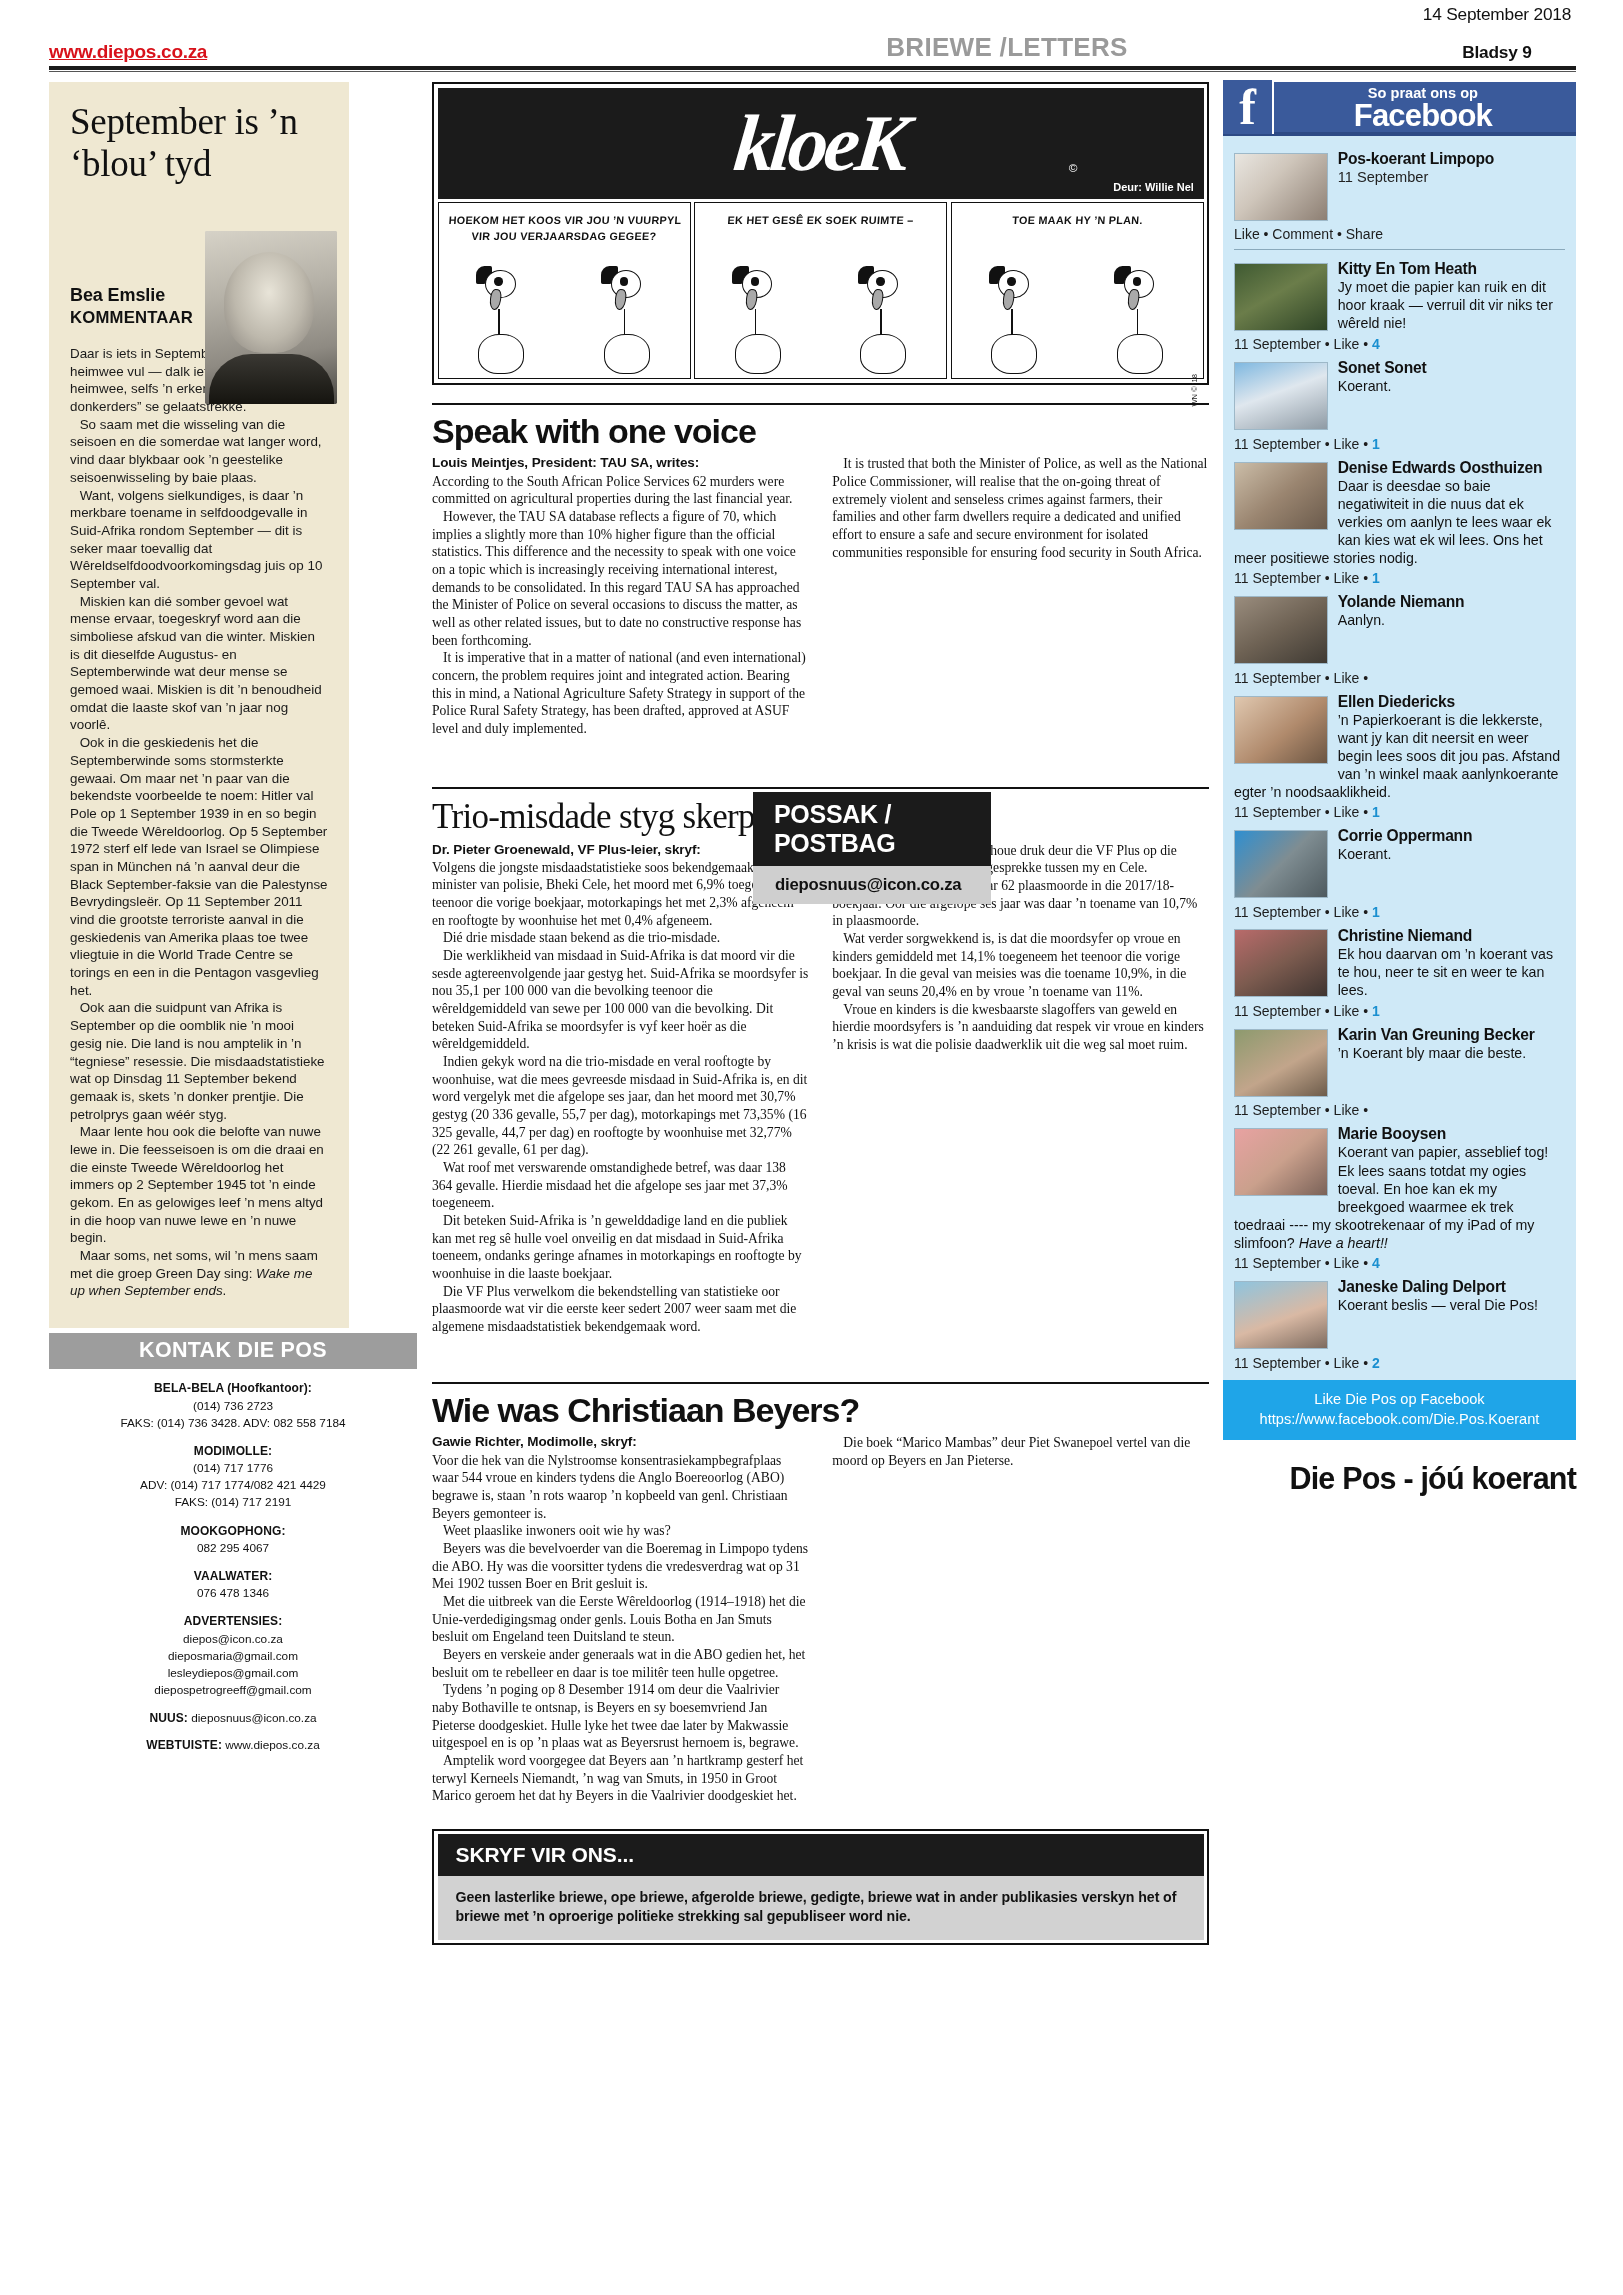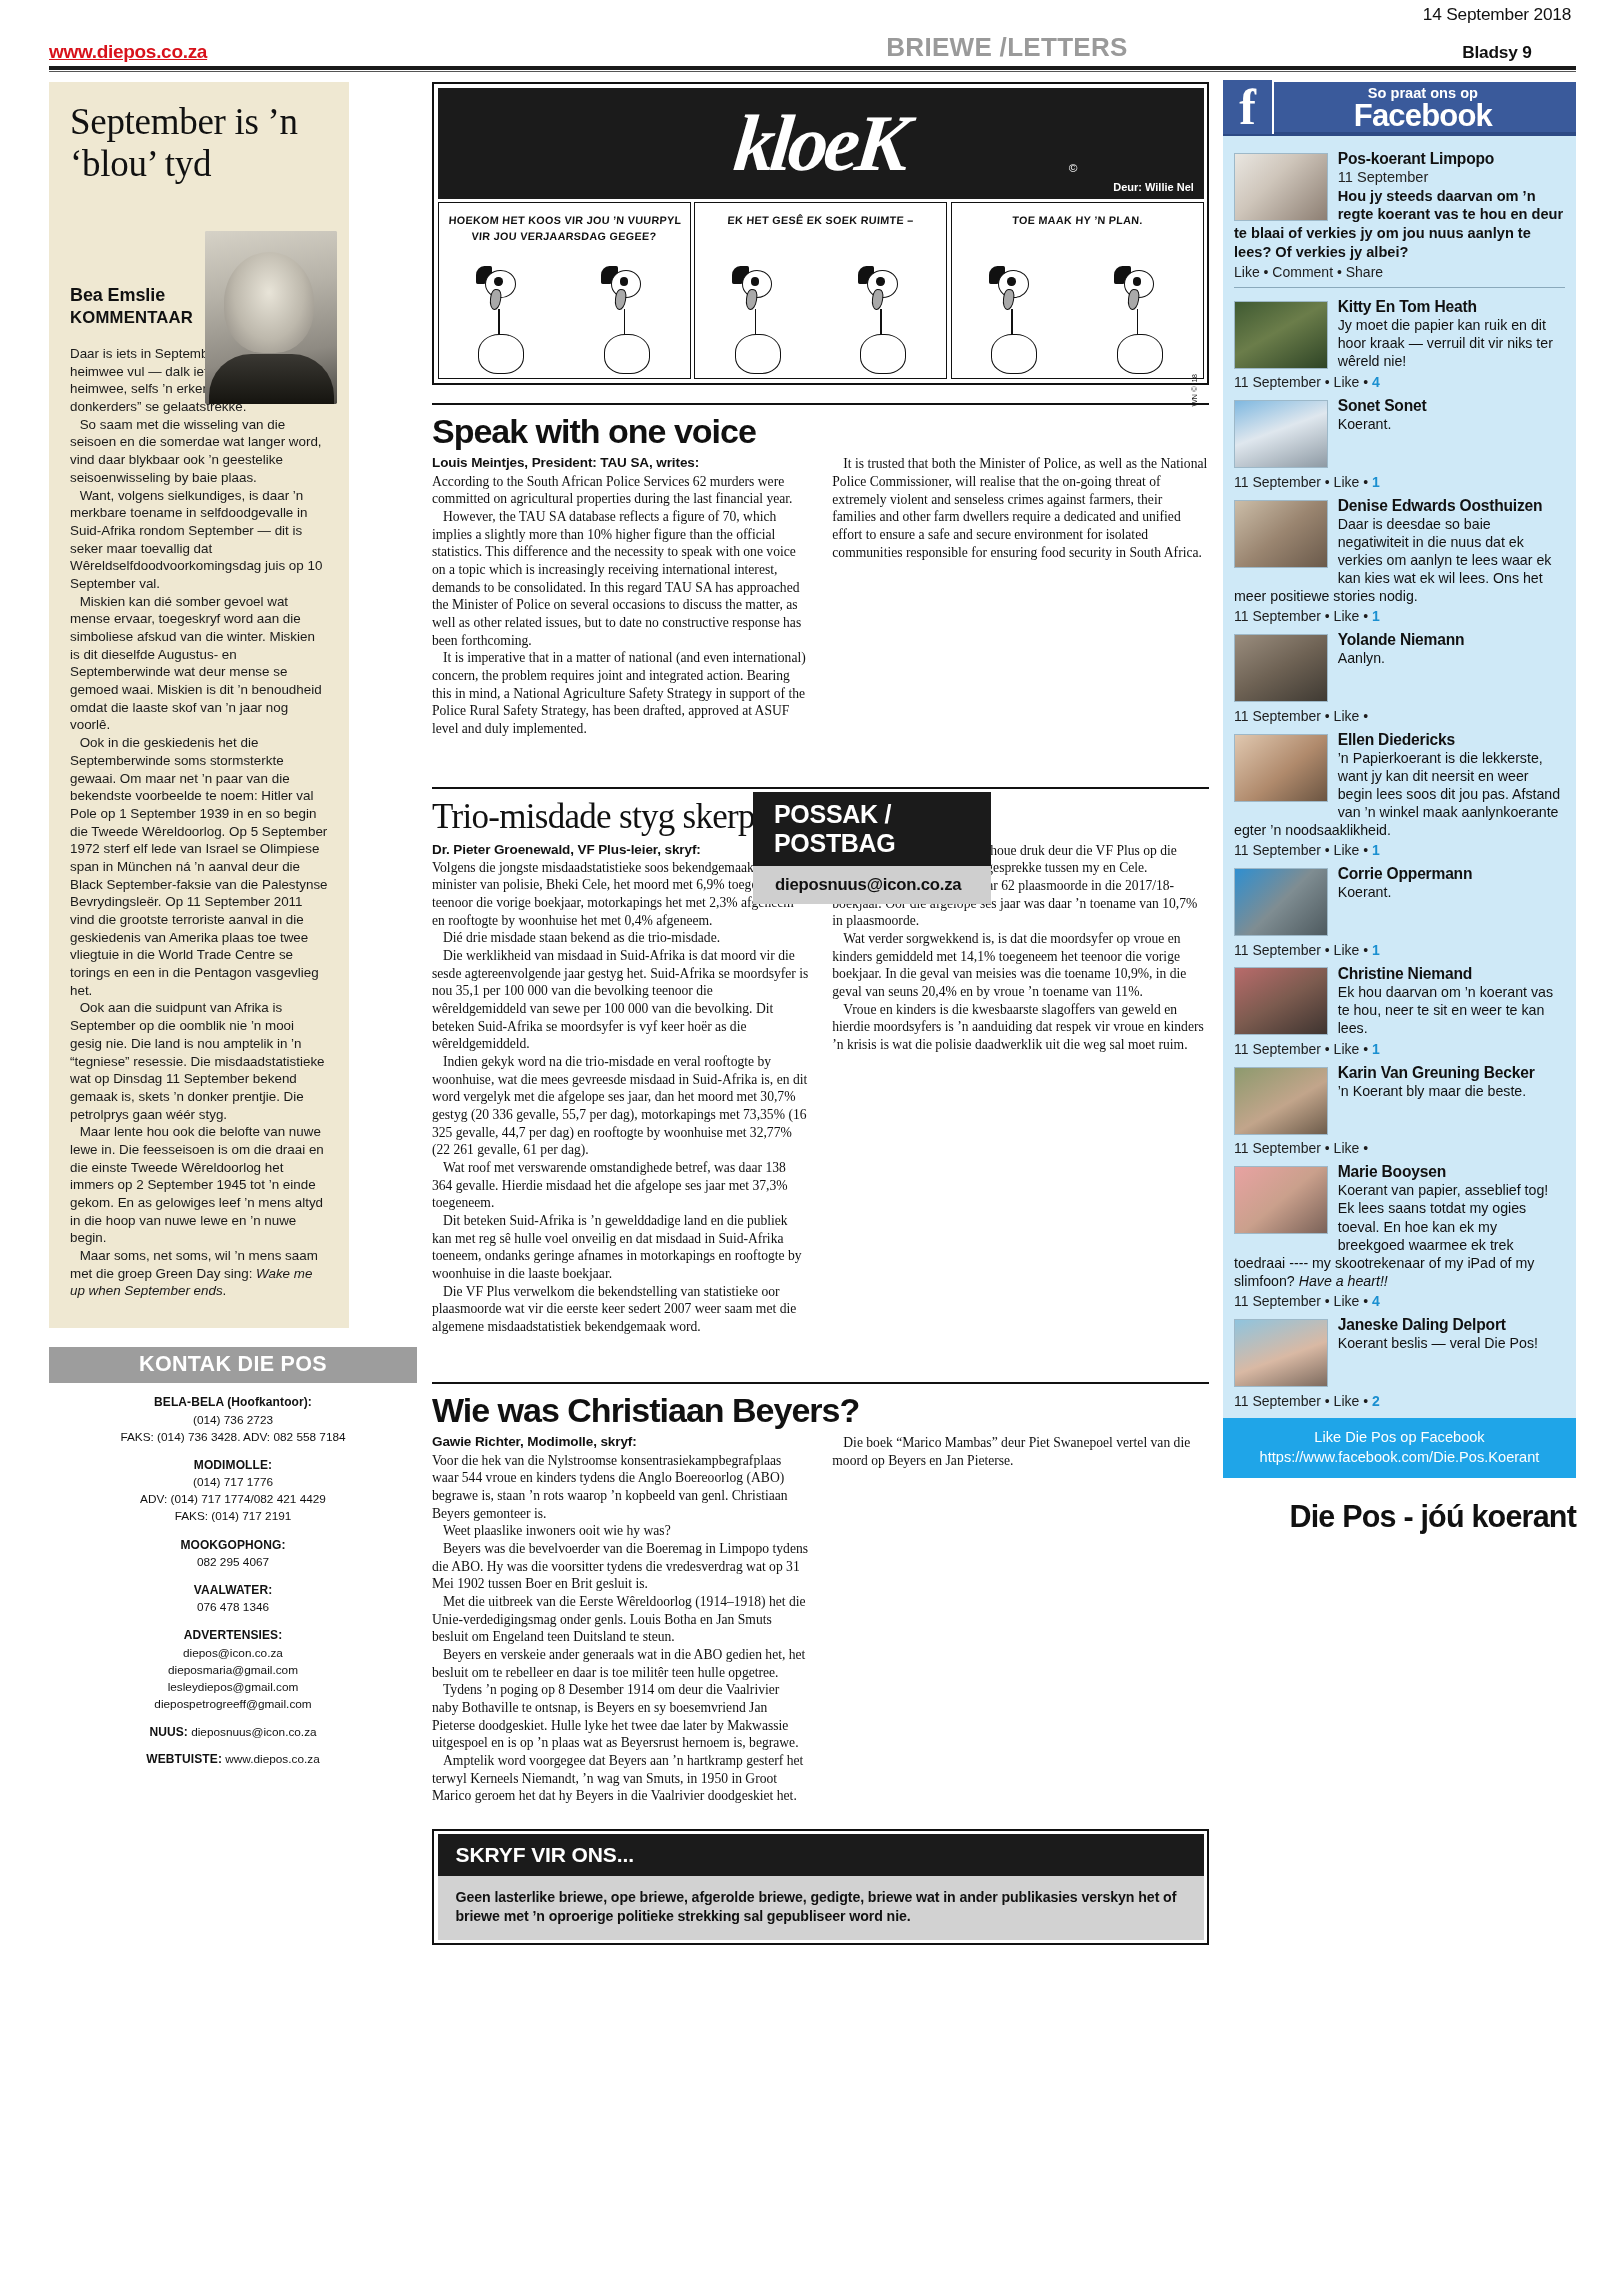--- a/index.html
+++ b/index.html
@@ -83,21 +83,21 @@
   }
   .opinion-body {
     margin-top: 16.7px; font-size: 13.4px; line-height: 1.32;
     text-align: left; color: #1a1a1a;
   }
   .opinion-body p { text-indent: 9.7px; }
   .opinion-body p.first { text-indent: 0; }
   .opinion-body em { font-style: italic; }
 
   
-  .kontak { margin-top: 19px; width: 368px; }
+  .kontak { margin-top: 5px; width: 368px; }
   .kontak-head {
     background: #9d9d9d; color: #fff; text-align: center;
     font-size: 21.5px; font-weight: bold; letter-spacing: 0.3px;
     padding: 4.9px 0 6.2px 0;
   }
   .kontak-body { text-align: center; padding: 11px 4.2px 7px 4.2px; font-size: 11.8px; line-height: 1.45;}
   .kontak-body .lbl { font-weight: bold; font-size: 12px; letter-spacing: 0.1px;}
   .kontak-block { margin-bottom: 11px; }
   .kontak-inline { margin-bottom: 9.7px; }
 
@@ -494,21 +494,20 @@
       <div class="fb-big">Facebook</div>
     </div>
   </div>
 
   <div class="fb-feed">
 
     <div class="fb-post">
       <div class="fb-thumb t0"></div>
       <div class="fb-name">Pos-koerant Limpopo</div>
       <div class="fb-date-inline">11 September</div>
-      <div class="fb-msg bold">Hou jy steeds daarvan om ’n regte koerant vas te hou en deur te blaai of verkies jy om jou nuus aanlyn te lees? Of verkies jy albei?</div>
       <div class="fb-meta">Like • Comment • Share</div>
     </div>
     <div class="fb-sep"></div>
 
     <div class="fb-post">
       <div class="fb-thumb t1"></div>
       <div class="fb-name">Kitty En Tom Heath</div>
       <div class="fb-msg">Jy moet die papier kan ruik en dit hoor kraak — verruil dit vir niks ter wêreld nie!</div>
       <div class="fb-meta">
         <span>11 September</span> •

